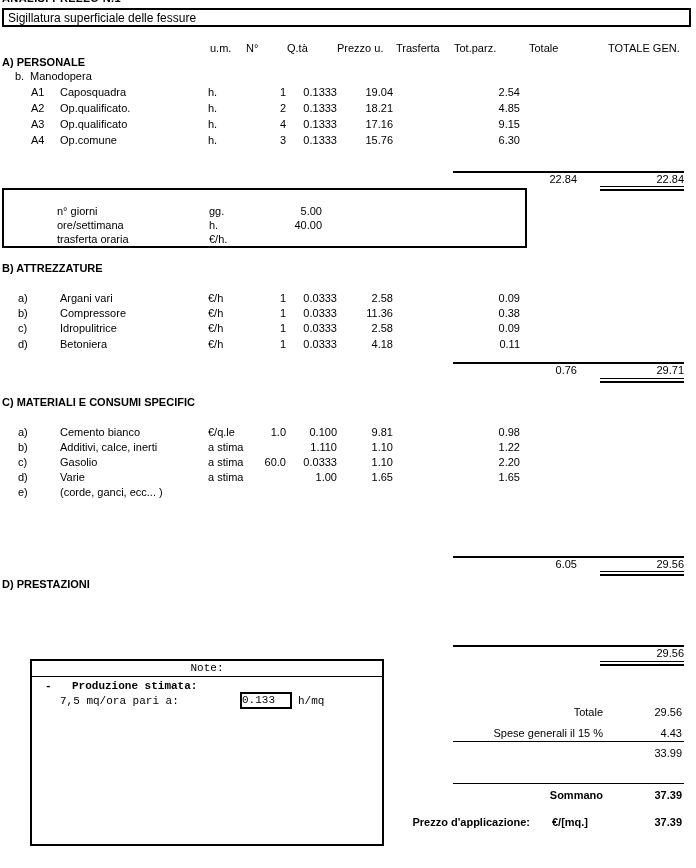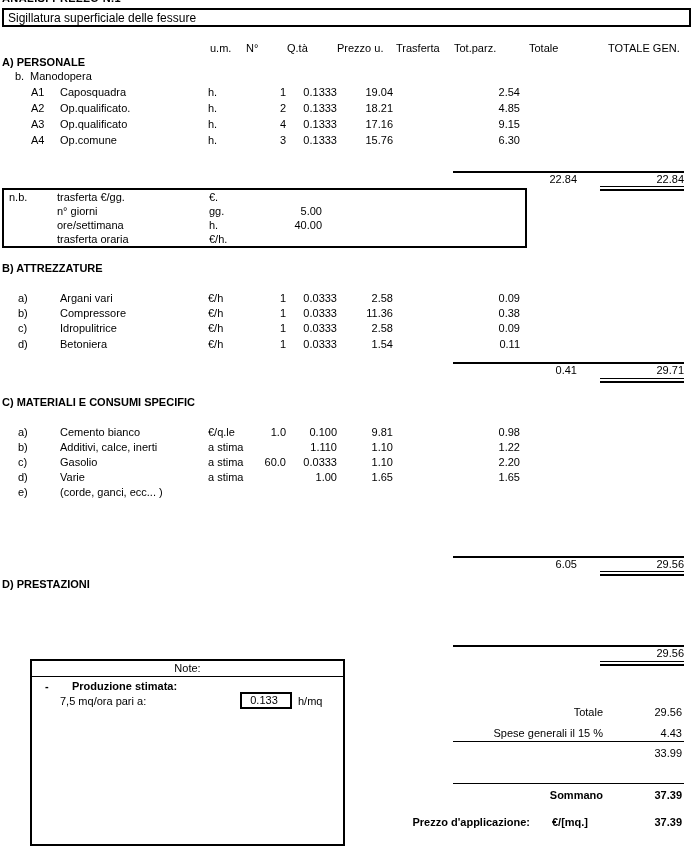--- a/index.html
+++ b/index.html
@@ -12,23 +12,23 @@
   .sheet { position:absolute; left:0; top:0; width:696px; height:868px; background:#fff; overflow:hidden; }
   .abs { position:absolute; white-space:nowrap; }
   .b { font-weight:bold; }
   
   .top-clip { position:absolute; top:0; left:2px; width:320px; height:6px; overflow:hidden; }
   .top-clip span { position:absolute; top:-8px; left:0; font-weight:bold; letter-spacing:.4px; }
   
   .title-box { position:absolute; top:8px; left:2px; width:689px; height:19px; border:2px solid #000; }
   .title-box span { position:absolute; left:4px; top:1px; font-size:12px; white-space:nowrap; }
   .nb-box { position:absolute; top:188px; left:2px; width:525px; height:60px; border:2px solid #000; }
-  .note-box { position:absolute; top:659px; left:30px; width:315px; height:187px; border:2px solid #000; }
+  .note-box { position:absolute; top:659px; left:30px; width:354px; height:187px; border:2px solid #000;font-family:Liberation Mono, monospace; }
   .note-hdr { position:absolute; top:0; left:0; width:100%; height:16px; text-align:center; line-height:15px; border-bottom:1.5px solid #000; }
-  .note-valbox { position:absolute; left:208px; top:31px; width:52px; height:17px; border:2px solid #000; text-align:center; line-height:13px; padding-right:4px; }
+  .note-valbox { position:absolute; left:208px; top:31px; width:52px; height:17px; border:2px solid #000; text-align:left; line-height:13px; padding-right:4px; }
   
   .row { position:absolute; left:0; width:696px; height:14px; line-height:13px; }
   .row > span { position:absolute; top:0; white-space:nowrap; }
   .c-code  { left:31px; }
   .c-code2 { left:18px; }
   .c-grp   { left:15px; }
   .c-grp2  { left:30px; }
   .c-desc  { left:60px; }
   .c-um    { left:208px; }
   .c-n     { left:230px; width:56px; text-align:right; }
@@ -121,26 +121,20 @@
     <span class="c-tp">6.30</span>
   </div>
   <div class="rule" style="top:171px; left:453px; width:231px;"></div>
   <div class="row" style="top:173px">
     <span class="c-tot">22.84</span>
     <span class="c-tg">22.84</span>
   </div>
   <div class="dbl" style="top:186px; left:600px; width:84px;"></div>
 
   <div class="nb-box">
-    <div class="nb-row" style="top:1px">
-      <span class="nb-lbl">n.b.</span>
-      <span class="nb-desc">trasferta €/gg.</span>
-      <span class="nb-um">€.</span>
-      <span class="nb-val"></span>
-    </div>
     <div class="nb-row" style="top:15px">
       <span class="nb-desc">n° giorni</span>
       <span class="nb-um">gg.</span>
       <span class="nb-val">5.00</span>
     </div>
     <div class="nb-row" style="top:29px">
       <span class="nb-desc">ore/settimana</span>
       <span class="nb-um">h.</span>
       <span class="nb-val">40.00</span>
     </div>
@@ -178,26 +172,26 @@
     <span class="c-qta">0.0333</span>
     <span class="c-pu">2.58</span>
     <span class="c-tp">0.09</span>
   </div>
   <div class="row" style="top:338px">
     <span class="c-code2">d)</span>
     <span class="c-desc">Betoniera</span>
     <span class="c-um">€/h</span>
     <span class="c-n">1</span>
     <span class="c-qta">0.0333</span>
-    <span class="c-pu">1.54</span>
+    <span class="c-pu">4.18</span>
     <span class="c-tp">0.11</span>
   </div>
   <div class="rule" style="top:362px; left:453px; width:231px;"></div>
   <div class="row" style="top:364px">
-    <span class="c-tot">0.41</span>
+    <span class="c-tot">0.76</span>
     <span class="c-tg">29.71</span>
   </div>
   <div class="dbl" style="top:378px; left:600px; width:84px;"></div>
 
   <div class="sec-title" style="top:396px">C) MATERIALI E CONSUMI SPECIFIC</div>
   <div class="row" style="top:426px">
     <span class="c-code2">a)</span>
     <span class="c-desc">Cemento bianco</span>
     <span class="c-um">€/q.le</span>
     <span class="c-n">1.0</span>

